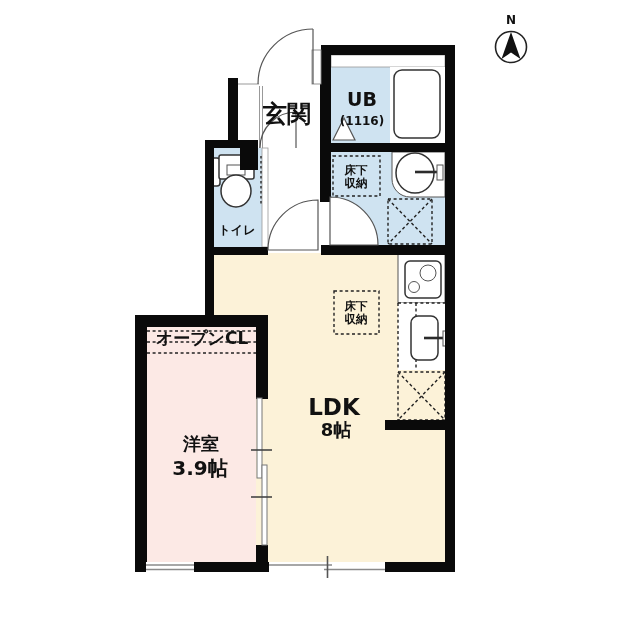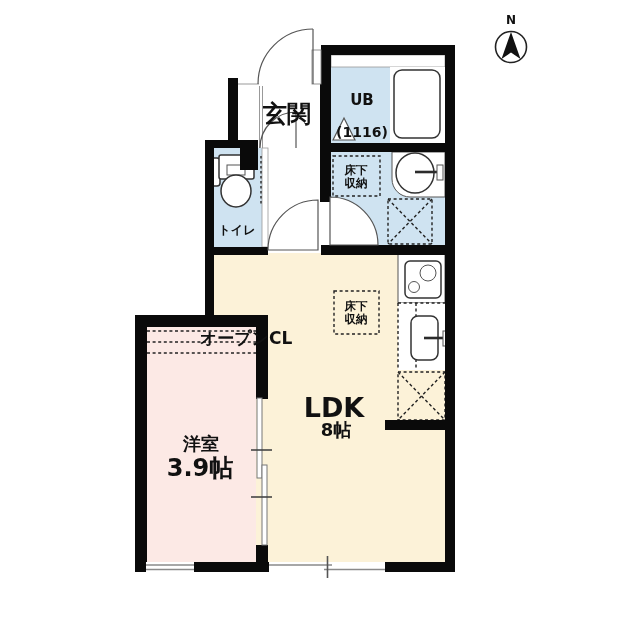--- a/index.html
+++ b/index.html
@@ -115,26 +115,26 @@
   <rect x="269" y="562" width="116" height="10" fill="#fff"></rect>
   <line class="winline" x1="269" y1="565" x2="332" y2="565"></line>
   <line class="winline" x1="324" y1="569.5" x2="385" y2="569.5"></line>
   <line x1="327.5" y1="556" x2="327.5" y2="578" stroke="#555" stroke-width="1.6"></line>
 
   <circle cx="511" cy="47" r="15.5" fill="none" stroke="#222" stroke-width="1.6"></circle>
   <path d="M 511,32 L 520.5,59 L 511,52.5 L 501.5,59 Z" fill="#111"></path>
 </svg>
 
   <div class="lbl" style="left:287px;top:114px;font-size:24px;">玄関</div>
-  <div class="lbl" style="left:362px;top:100px;font-size:15px;">UB</div>
-  <div class="lbl" style="left:362px;top:133px;font-size:14px;">(1116)</div>
+  <div class="lbl" style="left:362px;top:100px;font-size:19px;">UB</div>
+  <div class="lbl" style="left:362px;top:122px;font-size:12px;">(1116)</div>
   <div class="lbl" style="left:237px;top:231px;font-size:12px;">トイレ</div>
   <div class="lbl" style="left:356px;top:170px;font-size:11.5px;">床下</div>
   <div class="lbl" style="left:356px;top:183px;font-size:11.5px;">収納</div>
   <div class="lbl" style="left:356px;top:306px;font-size:11.5px;">床下</div>
   <div class="lbl" style="left:356px;top:319px;font-size:11.5px;">収納</div>
-  <div class="lbl" style="left:334px;top:408px;font-size:27px;">LDK</div>
+  <div class="lbl" style="left:334px;top:408px;font-size:23px;">LDK</div>
   <div class="lbl" style="left:336px;top:430px;font-size:18px;">8帖</div>
   <div class="lbl" style="left:201px;top:444px;font-size:18px;font-family:Liberation Serif, serif;">洋室</div>
-  <div class="lbl" style="left:200px;top:468px;font-size:24px;">3.9帖</div>
-  <div class="lbl" style="left:202px;top:339px;font-size:17px;margin-left:44px;">オープンCL</div>
+  <div class="lbl" style="left:200px;top:468px;font-size:20px;">3.9帖</div>
+  <div class="lbl" style="left:202px;top:339px;font-size:17px;">オープンCL</div>
   <div class="lbl" style="left:511px;top:21px;font-size:12px;">N</div>
 </div>
 
 </body></html>

